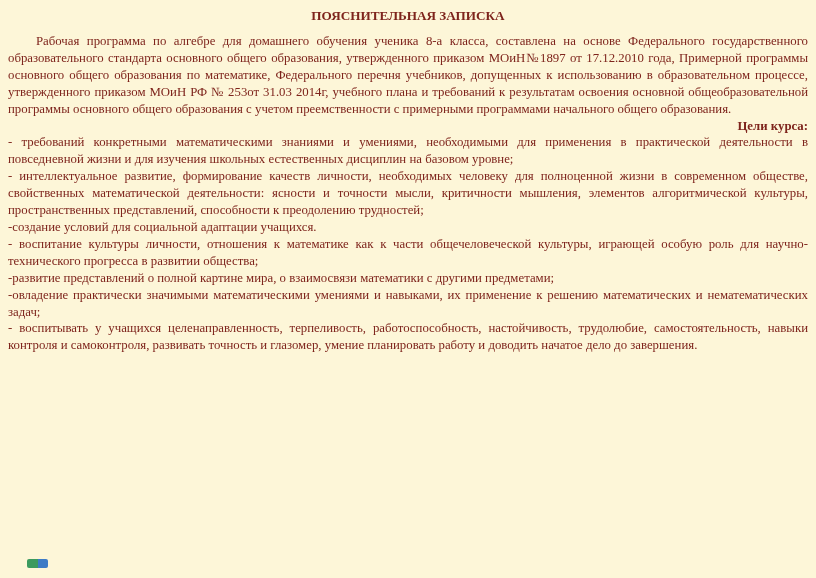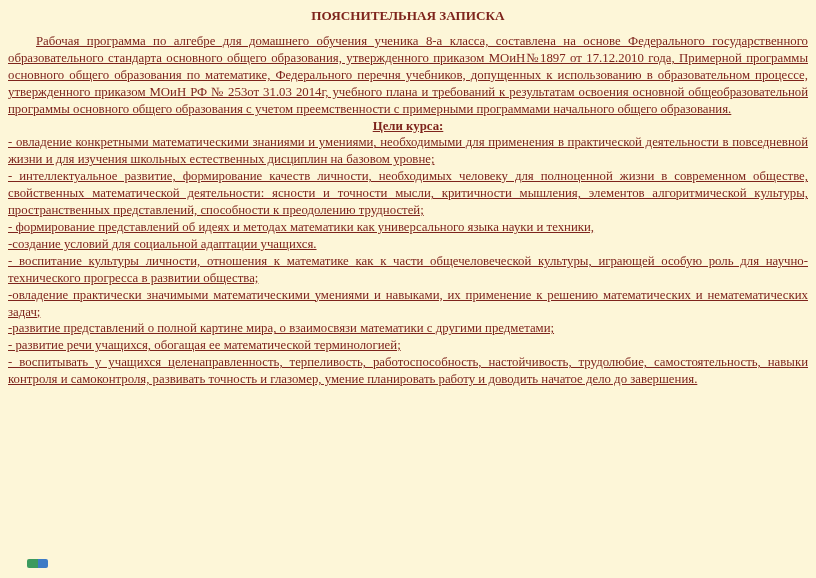--- a/index.html
+++ b/index.html
@@ -25,28 +25,27 @@
     font-size: 13.2px;
     font-weight: bold;
     text-align: center;
     margin: 2px 0 9px 0;
   }
   .para {
     font-size: 12.8px;
     line-height: 16.9px;
     text-align: justify;
     margin: 0;
-    text-decoration: underline;
   }
   .indent {
     text-indent: 28px;
   }
   .heading {
     font-weight: bold;
-    text-align: center;
+    text-align: right;
   }
   .corner-icon {
     position: absolute;
     left: 27px;
     bottom: 10px;
     width: 21px;
     height: 9px;
     display: flex;
     border-radius: 2px;
     overflow: hidden;
@@ -65,30 +64,28 @@
 
 <div class="page">
 
   <h1 class="title">ПОЯСНИТЕЛЬНАЯ ЗАПИСКА</h1>
 
   <p class="para indent">Рабочая программа по алгебре  для домашнего обучения ученика 8-а класса, составлена на основе Федерального государственного образовательного стандарта основного общего образования, утвержденного приказом МОиН№1897 от 17.12.2010 года, Примерной программы основного общего образования по математике, Федерального перечня учебников, допущенных к использованию в образовательном процессе, утвержденного приказом  МОиН РФ № 253от 31.03 2014г,  учебного плана и требований к результатам освоения основной общеобразовательной программы основного общего образования с учетом преемственности с примерными программами начального общего образования.</p>
 
 
   <p class="para heading">Цели курса:</p>
 
-  <p class="para">- овладение конкретными математическими знаниями и умениями, необходимыми для применения в практической деятельности в повседневной жизни и для изучения школьных естественных дисциплин на базовом уровне;</p>
+  <p class="para">- требований конкретными математическими знаниями и умениями, необходимыми для применения в практической деятельности в повседневной жизни и для изучения школьных естественных дисциплин на базовом уровне;</p>
   <p class="para">- интеллектуальное развитие, формирование качеств личности, необходимых человеку для полноценной жизни в современном обществе, свойственных математической деятельности: ясности и точности мысли, критичности мышления, элементов алгоритмической культуры, пространственных представлений, способности к преодолению трудностей;</p>
-  <p class="para">- формирование представлений об идеях и методах математики как универсального языка науки и техники,</p>
   <p class="para">-создание условий для социальной адаптации учащихся.</p>
   <p class="para">- воспитание культуры личности, отношения к математике как к части общечеловеческой культуры, играющей особую роль для научно-технического прогресса в развитии общества;</p>
 
 
+  <p class="para">-развитие представлений о полной картине мира, о взаимосвязи математики с другими предметами;</p>
   <p class="para">-овладение практически значимыми математическими умениями и навыками, их применение к решению математических и нематематических задач;</p>
-  <p class="para">-развитие представлений о полной картине мира, о взаимосвязи математики с другими предметами;</p>
-  <p class="para">- развитие речи учащихся, обогащая ее математической терминологией;</p>
   <p class="para">- воспитывать у учащихся целенаправленность, терпеливость, работоспособность, настойчивость, трудолюбие, самостоятельность, навыки контроля и самоконтроля, развивать точность и глазомер, умение планировать работу и доводить начатое дело до завершения.</p>
 
   <div class="corner-icon">
     <span class="chip-a"></span>
     <span class="chip-b"></span>
   </div>
 
 </div>
 
 </body></html>

